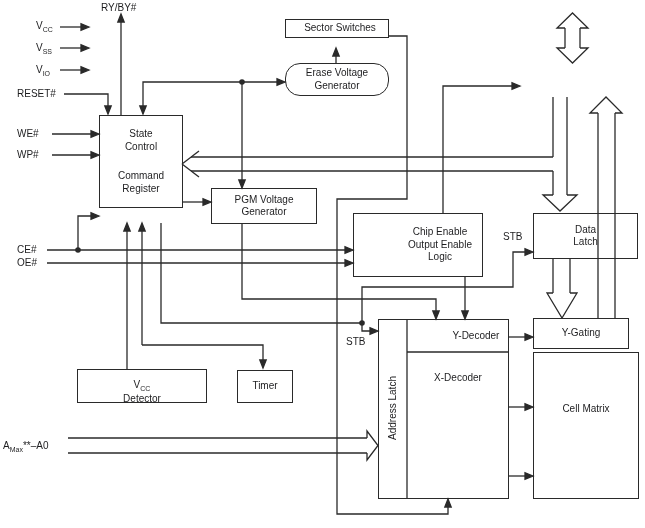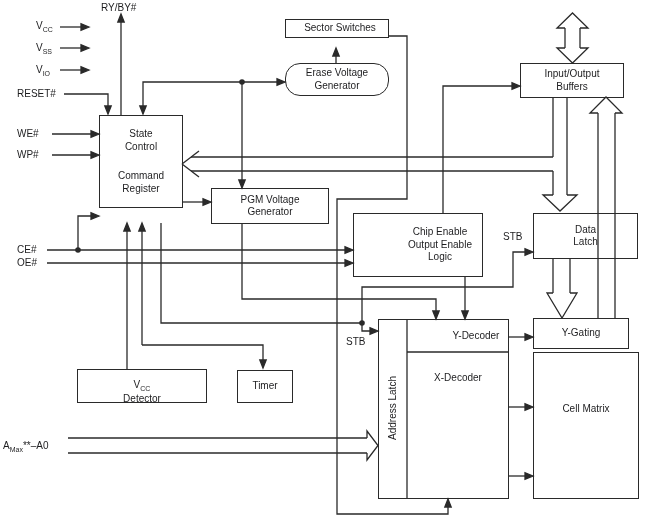--- a/index.html
+++ b/index.html
@@ -37,29 +37,25 @@
 
   <div class="blk" style="left:285px;top:19px;width:104px;height:19px;padding-left:6px;">
     <span>Sector Switches</span>
   </div>
 
   <div class="blk" style="left:285px;top:63px;width:104px;height:33px;border-radius:15px;">
     <span>Erase Voltage
 Generator</span>
   </div>
 
-  <div class="blk" style="left:211px;top:188px;width:118px;height:36px;">
+  <div class="blk" style="left:211px;top:188px;width:106px;height:36px;">
     <span>PGM Voltage
 Generator</span>
   </div>
 
-  <div class="blk" style="left:520px;top:63px;width:104px;height:35px;">
-    <span>Input/Output
-Buffers</span>
-  </div>
 
   <div class="blk" style="left:353px;top:213px;width:130px;height:64px;padding-left:44px;">
     <span>Chip Enable
 Output Enable
 Logic</span>
   </div>
 
   <div class="blk" style="left:533px;top:213px;width:105px;height:46px;">
     <span>Data
 Latch</span>

